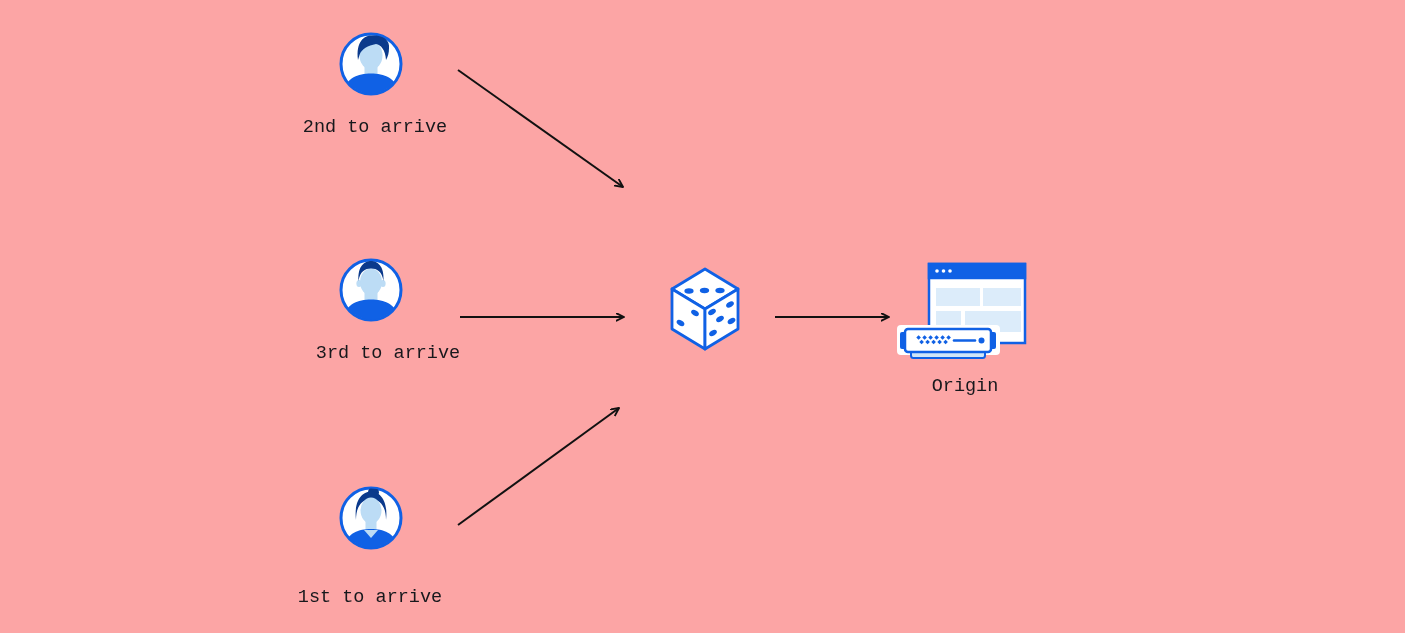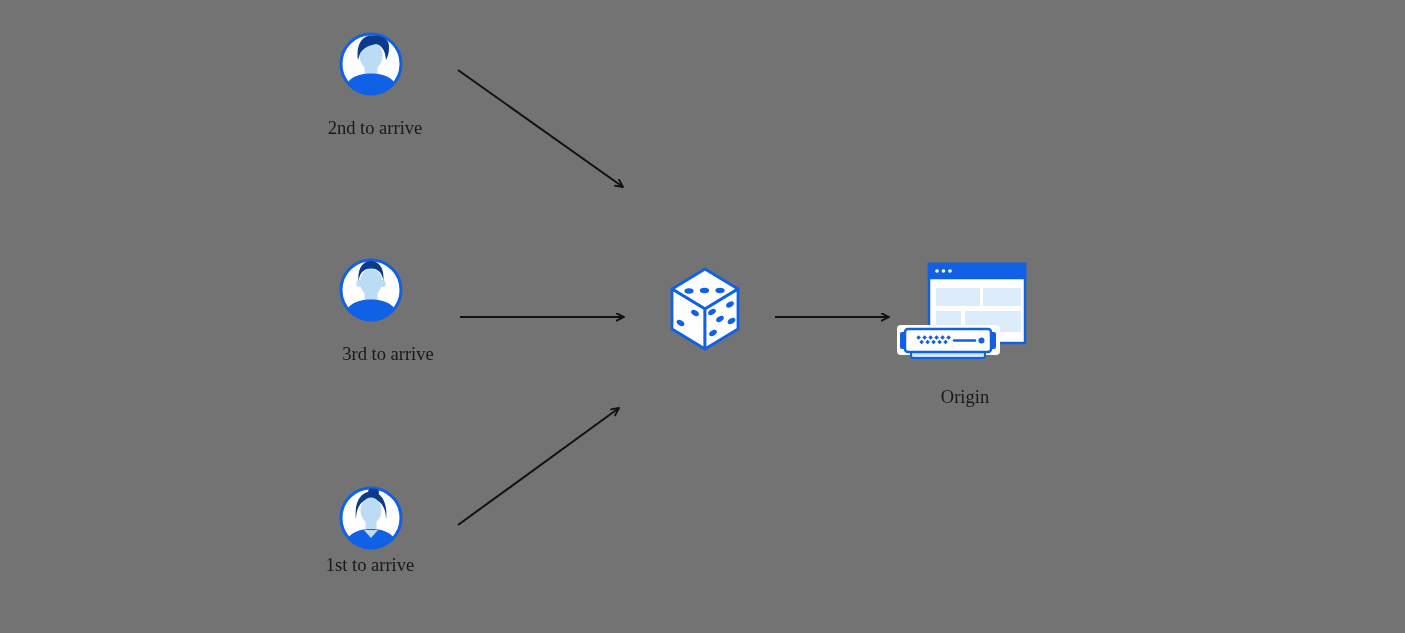--- a/index.html
+++ b/index.html
@@ -1,21 +1,21 @@
 <!DOCTYPE html>
 <html style="--blue: #1061e5; --dark: #0b3a8c; --face: #bcdcf5; --panel: #dcecfa; --base: #cfe6f8; --arrow: #111111; --white: #ffffff;"><head>
 <meta charset="utf-8">
 <style>
   html,body{margin:0;padding:0;background:#fff;}
   .canvas{
     position:relative;
     width:1405px;height:633px;
-    background:#737373;
+    background:#fca5a5;
     overflow:hidden;
-    font-family:Liberation Serif, serif;
+    font-family:Liberation Mono, monospace;
   }
   .node{position:absolute;}
   .node-label{
     position:absolute;
     transform:translateX(-50%);
     font-size:18.5px;
     line-height:1.2;
     color:#17181c;
     white-space:nowrap;
   }
@@ -93,21 +93,21 @@
         <circle cx="35.5" cy="7.5" r="5.5" style="fill:var(--dark)"></circle>
         <rect x="27.5" y="33" width="11" height="15" style="fill:var(--face)"></rect>
         <path d="M4,66 C8,48 20,44 33,44 C46,44 58,48 62,66 Z" style="fill:var(--blue)"></path>
         <path d="M26,45 L33,53 L40,45 Z" style="fill:var(--face)"></path>
         <path d="M18,35 C15.5,13 26,6.5 33,6.5 C40,6.5 50.5,13 48,35
                  C48,23 43.5,14.5 33,14.5 C22.5,14.5 18,23 18,35 Z" style="fill:var(--dark)"></path>
         <ellipse cx="33" cy="25.5" rx="10.5" ry="13" style="fill:var(--face)"></ellipse>
       </g>
     </svg>
   </div>
-  <div class="node-label" style="left:370px;top:554px">1st to arrive</div>
+  <div class="node-label" style="left:370px;top:587px">1st to arrive</div>
 
   <div class="node" style="left:667px;top:266px">
     <svg width="76" height="86" viewBox="0 0 76 86">
       <g style="stroke:var(--blue)" stroke-width="2.8" stroke-linejoin="round" fill="#ffffff">
         <polygon points="38,3 71,23 38,43 5,23"></polygon>
         <polygon points="5,23 38,43 38,83 5,63"></polygon>
         <polygon points="71,23 38,43 38,83 71,63"></polygon>
       </g>
       <g style="fill:var(--blue)">
 
@@ -161,15 +161,15 @@
           <rect x="29" y="78.5" width="3.2" height="3.2" transform="rotate(45 30.6 80.1)"></rect>
           <rect x="35" y="78.5" width="3.2" height="3.2" transform="rotate(45 36.6 80.1)"></rect>
           <rect x="41" y="78.5" width="3.2" height="3.2" transform="rotate(45 42.6 80.1)"></rect>
           <rect x="47" y="78.5" width="3.2" height="3.2" transform="rotate(45 48.6 80.1)"></rect>
         </g>
         <line x1="57" y1="78.5" x2="78" y2="78.5" style="stroke:var(--blue)" stroke-width="2.6" stroke-linecap="round"></line>
         <circle cx="84.5" cy="78.5" r="3" style="fill:var(--blue)"></circle>
       </g>
     </svg>
   </div>
-  <div class="node-label" style="left:965px;top:386px">Origin</div>
+  <div class="node-label" style="left:965px;top:376px">Origin</div>
 
 </div>
 
 </body></html>

